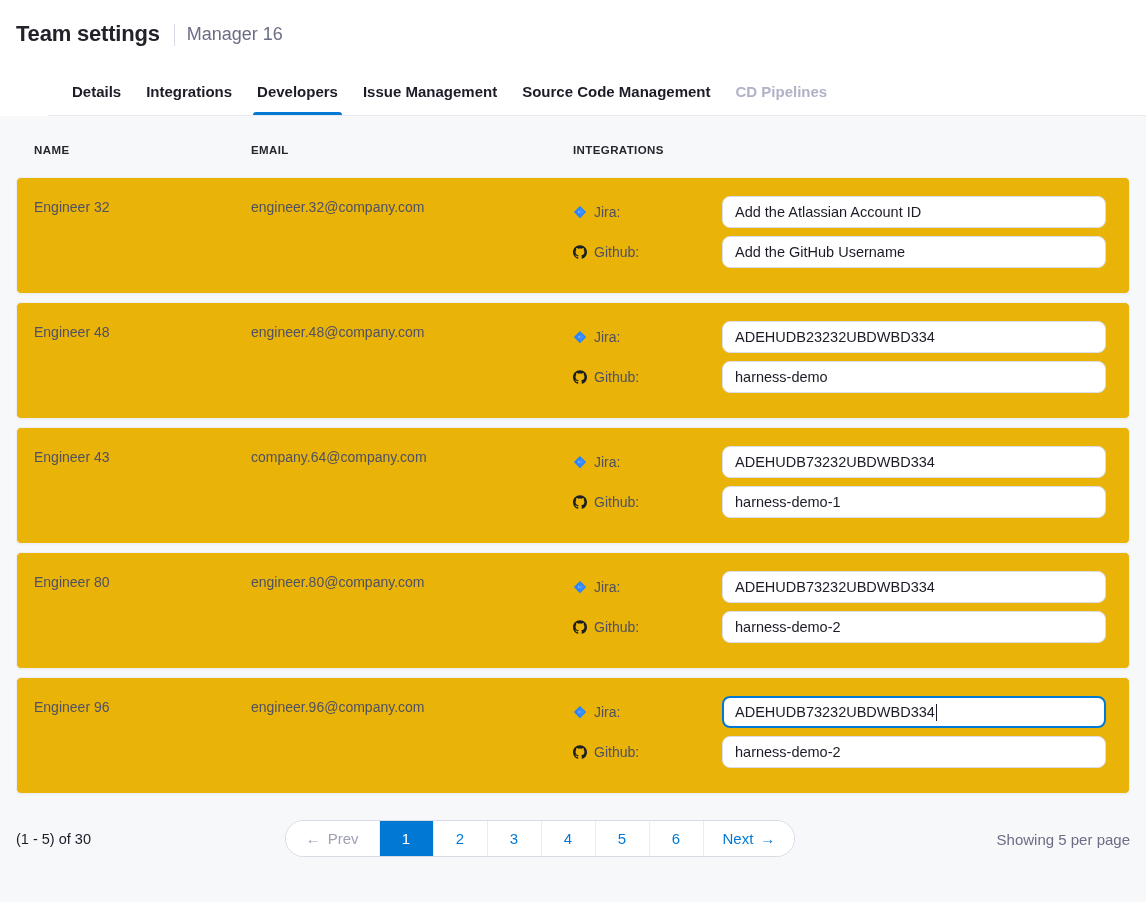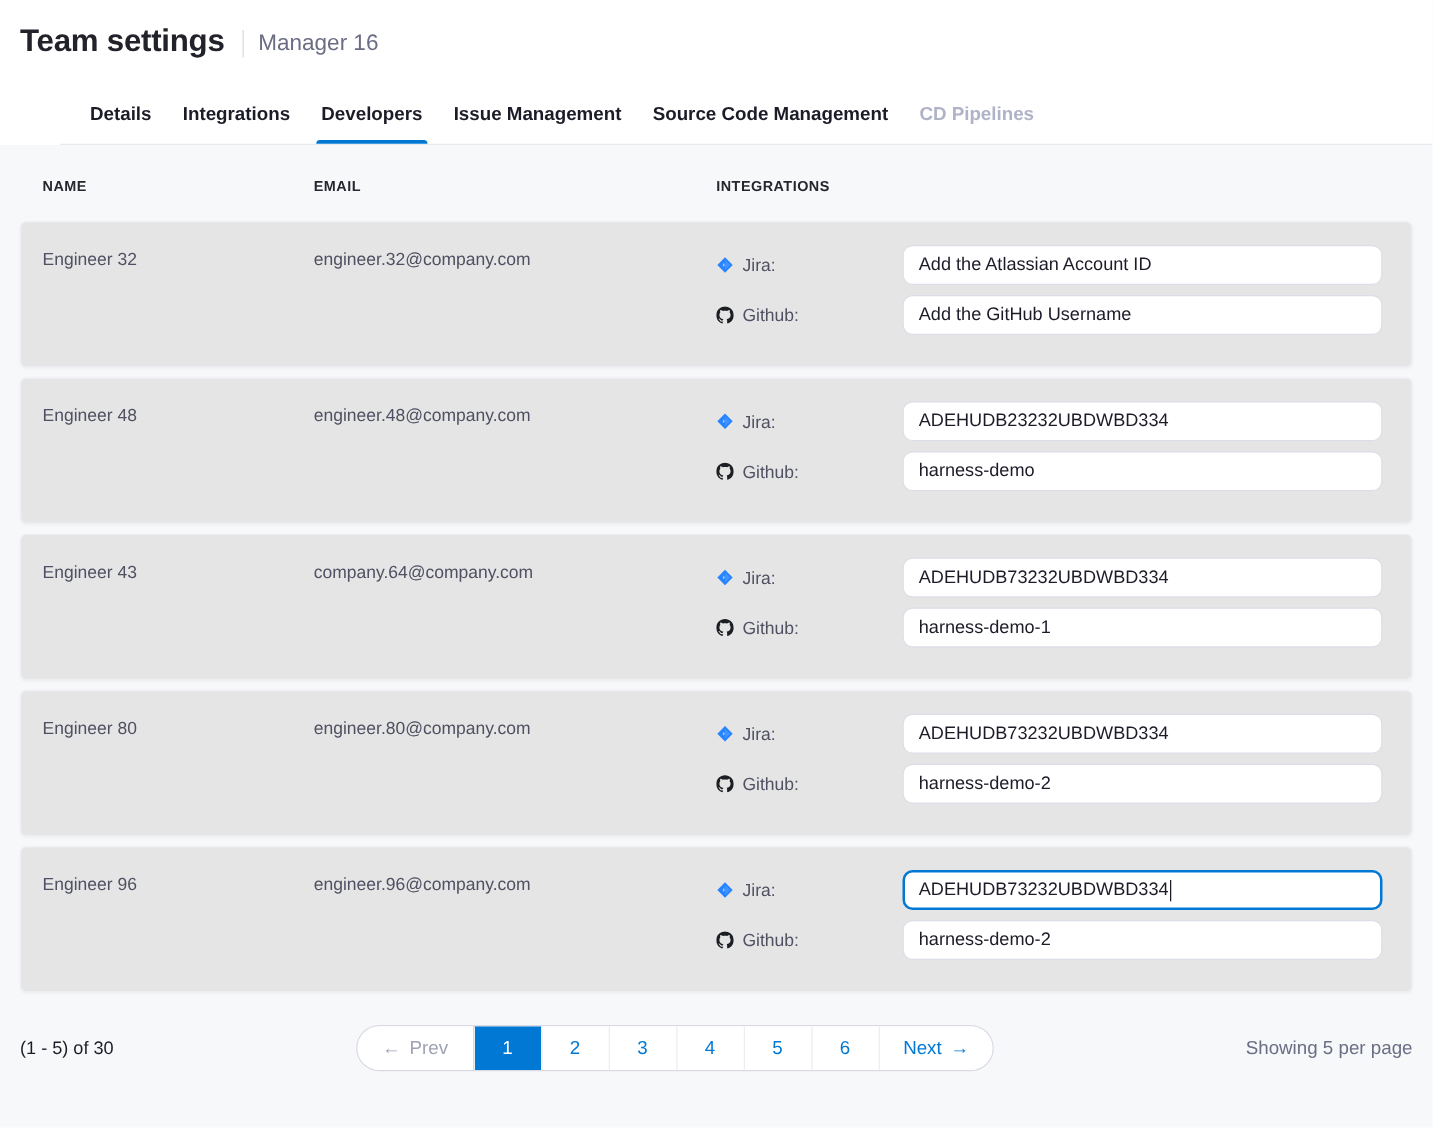--- a/index.html
+++ b/index.html
@@ -10,21 +10,21 @@
     color: #1c1c28;
     overflow: hidden;
   }
   .page { width: 1146px; height: 902px; display: flex; flex-direction: column; }
 
   
   .header {
     height: 67px; display: flex; align-items: center;
     padding: 0 16px; background: #ffffff; flex: none;
   }
-  .page-title { font-size: 25px; font-weight: 700; color: #22222a; letter-spacing: -0.2px; }
+  .page-title { font-size: 22px; font-weight: 700; color: #22222a; letter-spacing: -0.2px; }
   .title-divider { width: 1px; height: 22px; background: #d9dae4; margin: 2px 12px 0 14px; }
   .page-subtitle { font-size: 18px; color: #6b6d85; margin-top: 2px; }
 
   
   .tabs {
     height: 49px; display: flex; align-items: stretch;
     padding: 0 24px; gap: 25px; border-bottom: 1px solid #e9e9ef;
     background: #ffffff; flex: none; margin-left: 48px;
   }
   .tab {
@@ -46,21 +46,21 @@
     display: grid; grid-template-columns: 217px 322px 1fr;
     padding: 0 18px; margin-bottom: 21px;
   }
   .col-header {
     font-size: 11.5px; font-weight: 700; letter-spacing: 0.4px; color: #25262e;
   }
 
   
   .dev-card {
     display: grid; grid-template-columns: 217px 322px 1fr;
-    background: #e5e5e5; border: 1px solid #eeeff3; border-radius: 5px;
+    background: #eab308; border: 1px solid #eeeff3; border-radius: 5px;
     box-shadow: 0 1px 2px rgba(40,41,61,0.04);
     height: 117px; margin-bottom: 8px; padding: 21px 23px 0 17px;
   }
   .dev-name, .dev-email { font-size: 14px; color: #4f5162; line-height: 17px; }
   .integrations-cell { display: flex; flex-direction: column; gap: 8px; margin-top: -3px; }
   .integration-row { display: flex; align-items: center; }
   .integration-label {
     width: 149px; flex: none; display: flex; align-items: center; gap: 7px;
     font-size: 14px; color: #4f5162; text-align: center;
   }

